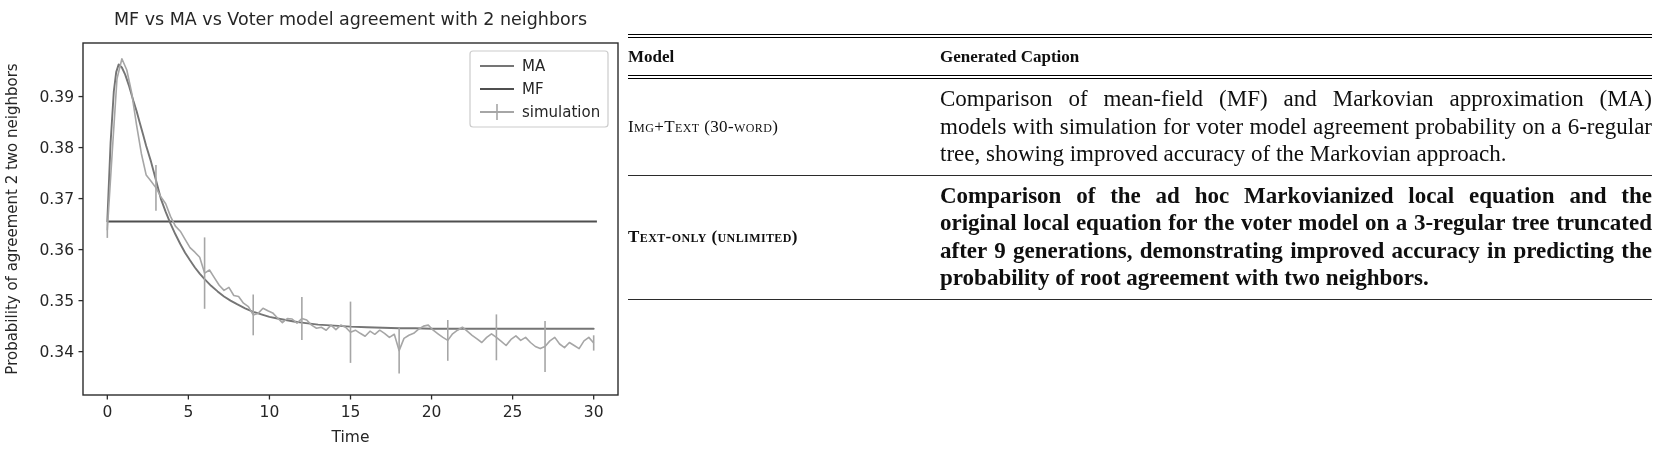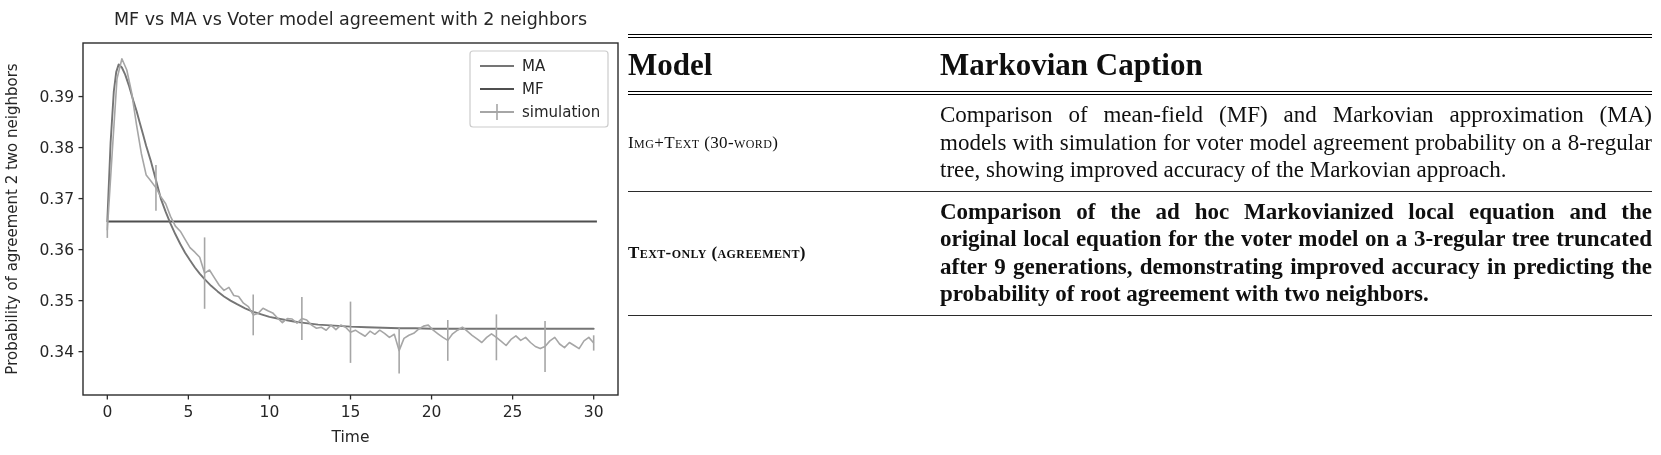--- a/index.html
+++ b/index.html
@@ -13,21 +13,21 @@
   }
 
   
   .caption-table {
     position: absolute; left: 628px; top: 34px; width: 1024px;
     display: grid; grid-template-columns: 312px 712px;
     font-family: "Liberation Serif", serif; color: #0f0f0f;
     border-top: 4px double #000;
   }
   .th {
-    font-weight: bold; font-size: 31px;
+    font-weight: bold; font-size: 17px;
     padding: 9px 0 8px 0;
     border-bottom: 4px double #000;
   }
   .model-cell {
     font-variant: small-caps; font-size: 17px; letter-spacing: 0.4px;
     display: flex; align-items: center;
     padding: 6px 12px 6px 0;
   }
   .caption-cell {
     font-size: 23px; line-height: 27.5px; text-align: justify;
@@ -92,22 +92,22 @@
       <text x="522" y="71" font-size="15" fill="#262626">MA</text>
       <line x1="480" y1="89" x2="514" y2="89" stroke="#4f4f4f" stroke-width="1.9"></line>
       <text x="522" y="94" font-size="15" fill="#262626">MF</text>
       <line x1="480" y1="112" x2="514" y2="112" stroke="#a6a6a6" stroke-width="1.9"></line>
       <line x1="497" y1="104" x2="497" y2="120" stroke="#a6a6a6" stroke-width="1.6"></line>
       <text x="522" y="117" font-size="15" fill="#262626">simulation</text>
     </svg>
 
   <div class="caption-table">
     <div class="th">Model</div>
-    <div class="th">Markovian Caption</div>
+    <div class="th">Generated Caption</div>
 
     <div class="model-cell row-a">Img+Text (30-word)</div>
-    <div class="caption-cell row-a">Comparison of mean-field (MF) and Markovian approximation (MA) models with simulation for voter model agreement probability on a 8-regular tree, showing improved accuracy of the Markovian approach.</div>
+    <div class="caption-cell row-a">Comparison of mean-field (MF) and Markovian approximation (MA) models with simulation for voter model agreement probability on a 6-regular tree, showing improved accuracy of the Markovian approach.</div>
 
-    <div class="model-cell row-b">Text-only (agreement)</div>
+    <div class="model-cell row-b">Text-only (unlimited)</div>
     <div class="caption-cell row-b">Comparison of the ad hoc Markovianized local equation and the original local equation for the voter model on a 3-regular tree truncated after 9 generations, demonstrating improved accuracy in predicting the probability of root agreement with two neighbors.</div>
 
   </div>
 </div>
 
 </body></html>

